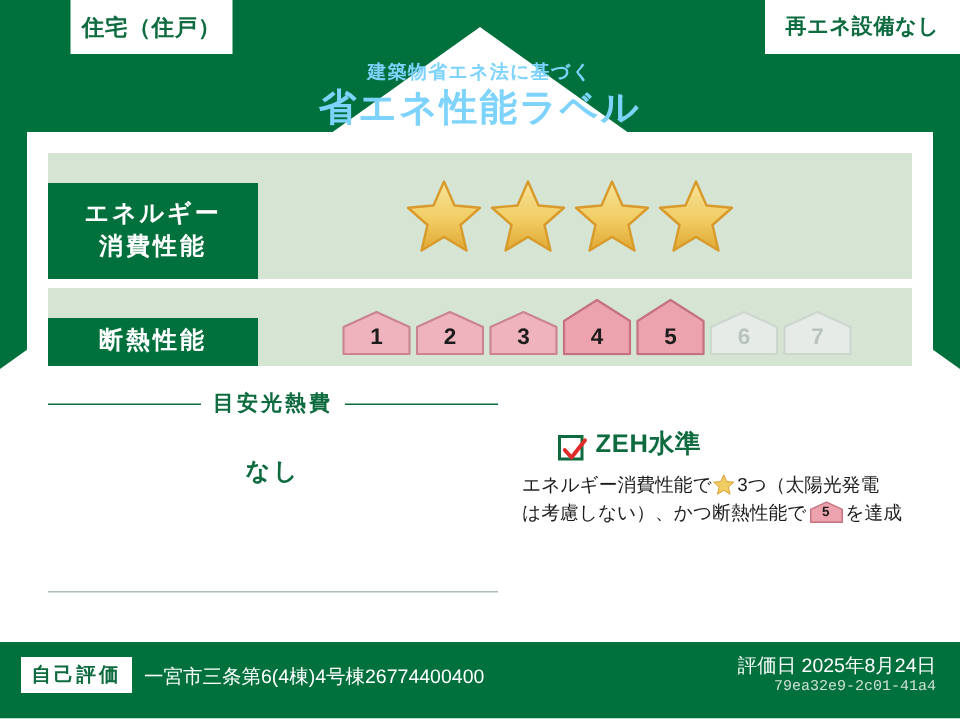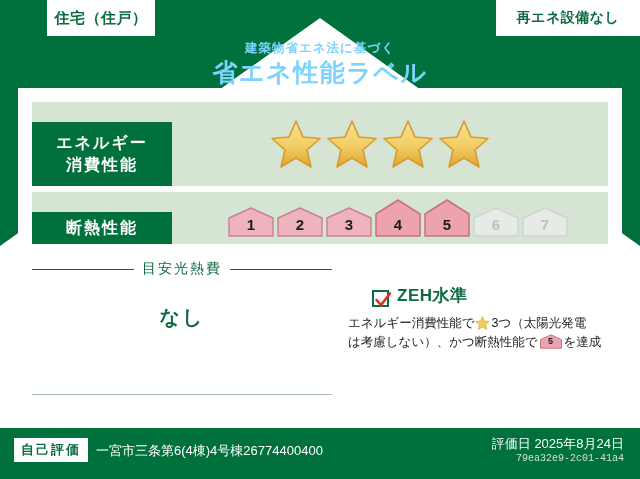--- a/index.html
+++ b/index.html
@@ -38,21 +38,21 @@
     z-index: 9;
   }
   #tag-left {
     left: 0; top: 0;
     width: 108px; height: 36px;
     font-size: 15px;
     margin-left: 47px;
   }
   #tag-right {
     right: 0; top: 0;
-    width: 144px; height: 36px;
+    width: 130px; height: 36px;
     font-size: 14px;
   }
 
   
   #title-block {
     position: absolute;
     left: 0; right: 0;
     top: 40px;
     text-align: center;
     z-index: 8;
@@ -160,33 +160,33 @@
     left: 14px;
     top: 172px;
     width: 300px;
   }
   #cost-heading {
     display: flex;
     align-items: center;
     gap: 8px;
     color: #0d6b3f;
     font-size: 14px;
-    font-weight: normal;
+    font-weight: bold;
     letter-spacing: 2px;
   }
   #cost-heading .rule {
     flex: 1 1 auto;
     height: 1px;
     background: #0d6b3f;
   }
   #cost-value {
     margin-top: 26px;
     text-align: center;
     color: #0d6b3f;
-    font-size: 20px;
+    font-size: 16px;
     font-weight: bold;
     letter-spacing: 2px;
   }
   #cost-rule-bottom {
     position: absolute;
     left: 14px;
     top: 306px;
     width: 300px;
     height: 1px;
     background: #a9bdb2;

